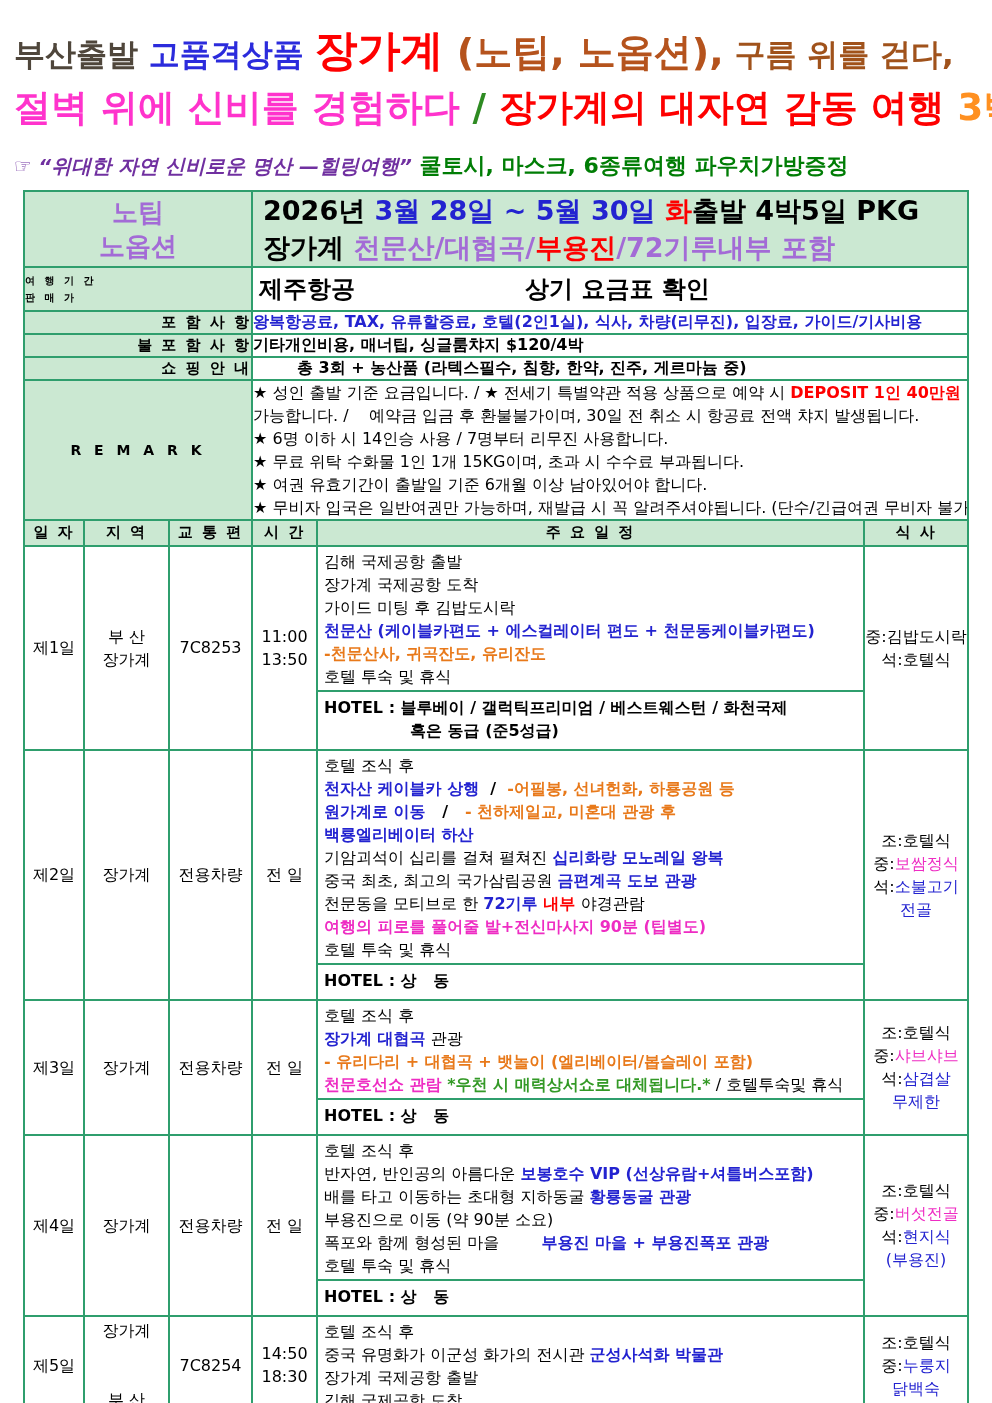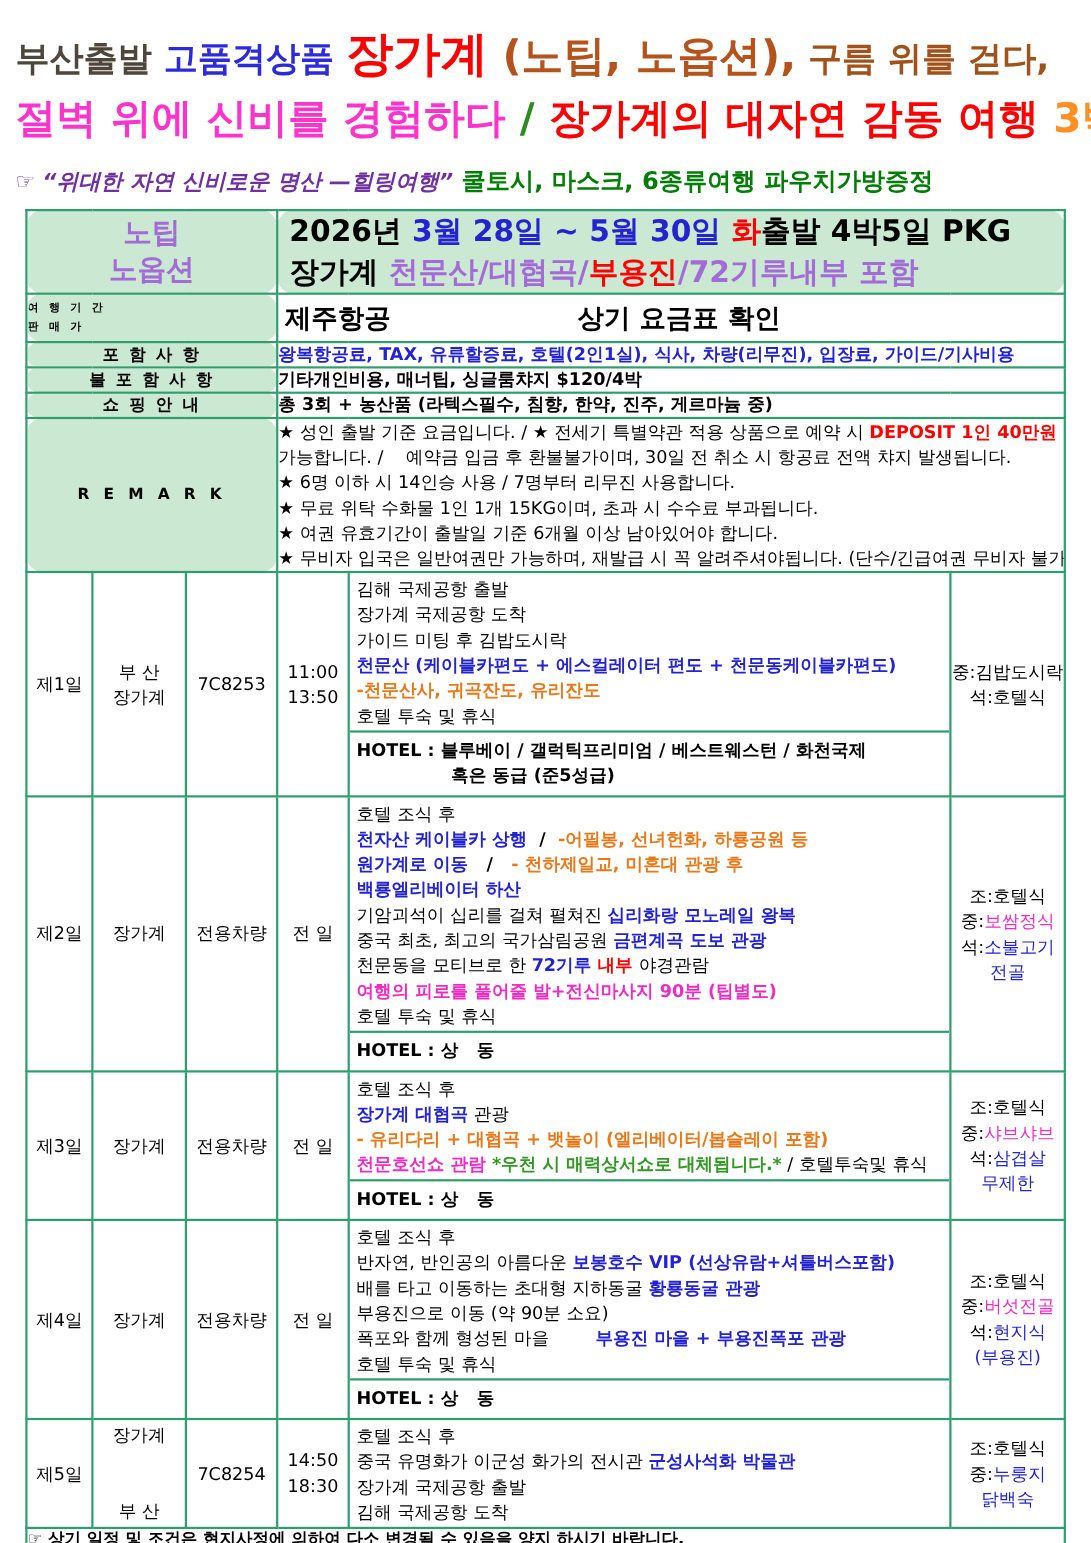--- a/index.html
+++ b/index.html
@@ -10,27 +10,27 @@
   .t1{font-size:31px;font-weight:bold;line-height:1.5;}
   .t1 .xl{font-size:43px;}
   .t1 .lg{font-size:38px;}
   .t2{font-size:37px;font-weight:bold;line-height:1.35;}
   .t3{font-size:20px;line-height:1.6;margin-top:16px;}
   .t3 .it{font-style:italic;}
   .t3 .lg3{font-size:22px;}
   
   table.main{border-collapse:collapse;table-layout:fixed;width:944px;margin-left:23px;}
   table.main td{border:2px solid #2f9e6d;padding:0;vertical-align:middle;overflow:hidden;}
-  .bg{background:#cbe8d2;border-radius:15px;}
+  .bg{background:#cbe8d2;}
   .notip{font-size:26px;font-weight:bold;text-align:center;line-height:34px;}
   .dateline{font-size:27px;font-weight:bold;line-height:37px;padding-left:10px;white-space:pre;}
   .plabel{font-size:10px;font-weight:bold;line-height:17px;letter-spacing:3px;}
   .jeju{display:flex;align-items:center;font-size:24px;font-weight:bold;padding-left:6px;height:42px;}
   .jeju .spacer{width:170px;}
-  .lbl{font-size:15px;font-weight:bold;text-align:center;letter-spacing:2px;}
+  .lbl{font-size:15px;font-weight:bold;text-align:right;letter-spacing:2px;}
   .val{font-size:16px;font-weight:bold;padding:1px 6px;white-space:pre;}
   .remark-lbl{font-size:14px;font-weight:bold;text-align:center;letter-spacing:4px;}
   .remark-val{font-size:13.5px;line-height:17.6px;padding:3px 6px;}
   .remark-val .tline{white-space:pre;}
   .colhead td{font-size:15px;font-weight:bold;text-align:center;height:24px;letter-spacing:2px;}
   
   .cellc{text-align:center;font-size:16px;line-height:23px;}
   .maincell{vertical-align:top;}
   .mainlines{padding:3px 6px 2px;}
   .tline{white-space:pre;font-size:16px;line-height:23px;}
@@ -96,37 +96,45 @@
         <tr>
           <td colspan="3" class="bg lbl">포 함 사 항</td>
           <td colspan="3" class="val"><span style="color: rgb(35, 35, 208); font-weight: bold;">왕복항공료, TAX, 유류할증료, 호텔(2인1실), 식사, 차량(리무진), 입장료, 가이드/기사비용</span></td>
         </tr>
         <tr>
           <td colspan="3" class="bg lbl">불 포 함 사 항</td>
           <td colspan="3" class="val"><span style="color: rgb(0, 0, 0); font-weight: bold;">기타개인비용, 매너팁, 싱글룸챠지 $120/4박</span></td>
         </tr>
         <tr>
           <td colspan="3" class="bg lbl">쇼 핑 안 내</td>
-          <td colspan="3" class="val"><span style="color: rgb(0, 0, 0); font-weight: bold;">총 3회 + 농산품 (라텍스필수, 침향, 한약, 진주, 게르마늄 중)</span></td>
+          <td colspan="3" class="val"><span style="color: rgb(0, 0, 0); font-weight: bold; padding-left: 44px;">총 3회 + 농산품 (라텍스필수, 침향, 한약, 진주, 게르마늄 중)</span></td>
         </tr>
       </tbody>
 
     <tbody>
         <tr>
       <td colspan="3" class="bg remark-lbl">R E M A R K</td>
       <td colspan="3" class="remark-val">
             <div class="tline"><span style="color: rgb(0, 0, 0);">★ 성인 출발 기준 요금입니다. / ★ 전세기 특별약관 적용 상품으로 예약 시 </span><span style="color: rgb(254, 0, 0); font-weight: bold;">DEPOSIT 1인 40만원</span><span style="color: rgb(0, 0, 0);"> 입금 주셔야 예약확정</span></div>
             <div class="tline"><span style="color: rgb(0, 0, 0);">가능합니다. /    예약금 입금 후 환불불가이며, 30일 전 취소 시 항공료 전액 챠지 발생됩니다.</span></div>
             <div class="tline"><span style="color: rgb(0, 0, 0);">★ 6명 이하 시 14인승 사용 / 7명부터 리무진 사용합니다.</span></div>
             <div class="tline"><span style="color: rgb(0, 0, 0);">★ 무료 위탁 수화물 1인 1개 15KG이며, 초과 시 수수료 부과됩니다.</span></div>
             <div class="tline"><span style="color: rgb(0, 0, 0);">★ 여권 유효기간이 출발일 기준 6개월 이상 남아있어야 합니다.</span></div>
             <div class="tline"><span style="color: rgb(0, 0, 0);">★ 무비자 입국은 일반여권만 가능하며, 재발급 시 꼭 알려주셔야됩니다. (단수/긴급여권 무비자 불가)</span></div>
           </td>
     </tr>
 
+    <tr class="colhead bg" id="col-head">
+          <td>일 자</td>
+          <td>지  역</td>
+          <td>교 통 편</td>
+          <td>시 간</td>
+          <td>주   요   일   정</td>
+          <td>식  사</td>
+        </tr>
 
     </tbody>
       <tbody id="days">
         <tr>
           <td class="cellc">제1일</td>
           <td class="cellc va-top">
             <div>부  산</div>
             <div>장가계</div>
           </td>
           <td class="cellc va-top">7C8253</td>

